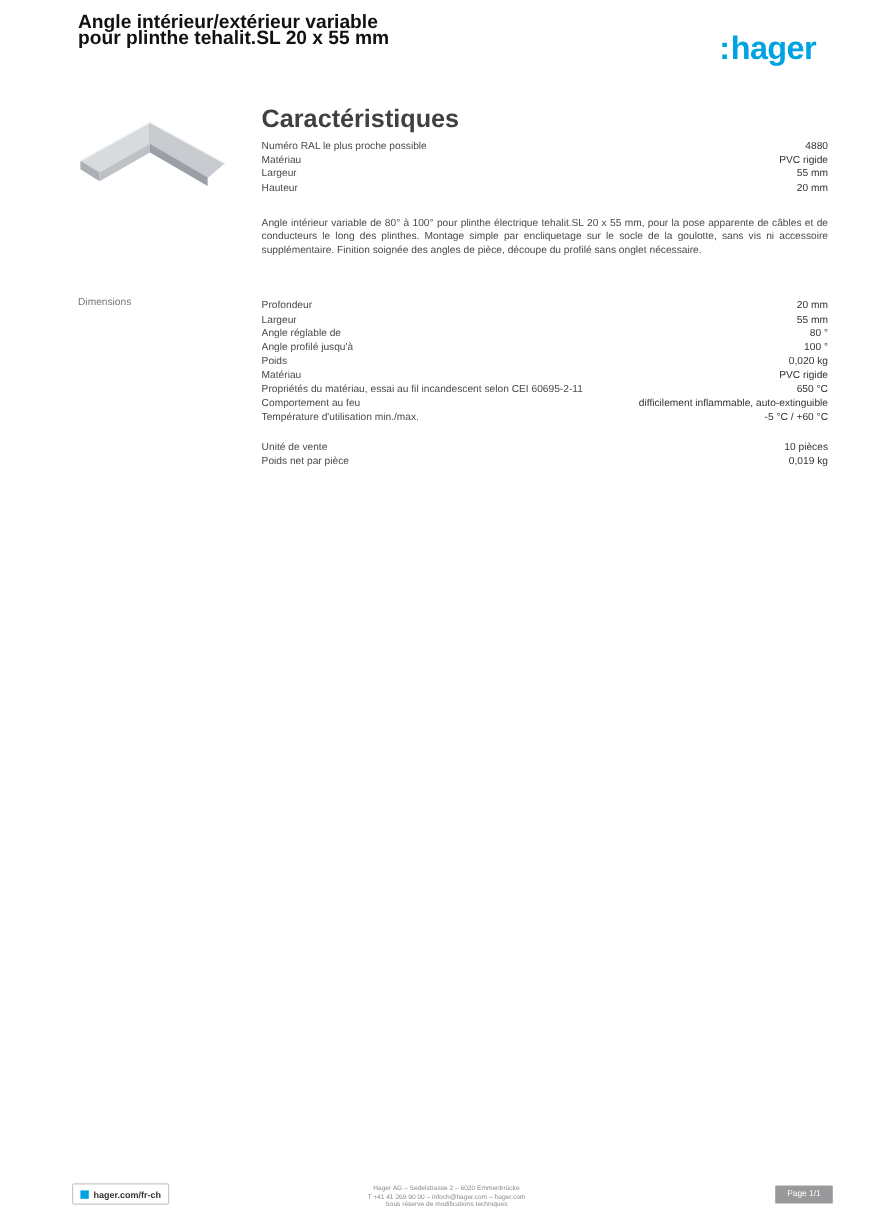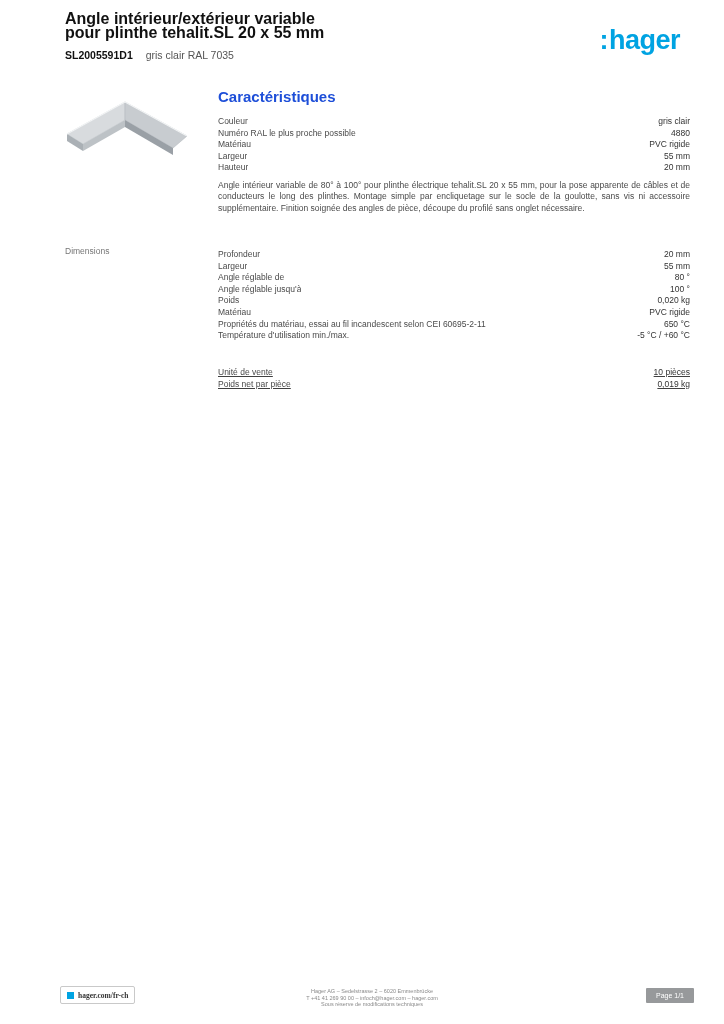--- a/index.html
+++ b/index.html
@@ -15,83 +15,75 @@
   .ref-desc { color:#555; margin-left:10px; }
 
   .logo { position:absolute; top:26px; right:44px; font-size:27px; font-weight:bold;
           color:#00A3E2; letter-spacing:-0.5px; line-height:28px; }
   .logo .colon { margin-right:1px; }
 
   
   .product-image { position:absolute; left:63px; top:94px; width:132px; height:74px; }
 
   
-  .section-heading { position:absolute; left:218px; top:88px; font-size:15px; font-weight:bold; color:#1d4ed8; }
+  .section-heading { position:absolute; left:218px; top:88px; font-size:21px; font-weight:bold; color:#404040; }
 
   
   .spec-rows { position:absolute; left:218px; width:472px; }
   .g1 { top:116px; }
   .g2 { top:249px;text-align:right; }
-  .g3 { top:367px;text-decoration:underline; }
+  .g3 { top:367px; }
   .row { display:flex; align-items:baseline; height:11.6px; font-size:8.5px; color:#4a4a4a; }
   .row .lbl { white-space:nowrap; overflow:hidden; }
   .row .val { margin-left:auto; padding-left:8px; white-space:nowrap; color:#333; }
 
   .description { position:absolute; left:218px; top:180px; width:472px; font-size:8.5px;
                  line-height:11.4px; color:#4a4a4a; text-align:justify; }
 
   .margin-label { position:absolute; left:65px; top:246px; font-size:8.5px; color:#767676; }
 
   
   .site-box { position:absolute; left:60px; top:986px; height:18px; background:#fff;
               border:1px solid #c9c9c9; border-radius:2px; display:flex; align-items:center;
               gap:4px; padding:0 6px; }
   .hager-mark { width:7px; height:7px; background:#00A3E2; display:inline-block; }
-  .site-text { font-size:7.5px; font-weight:bold; color:#333; white-space:nowrap;font-family:Liberation Serif, serif; }
+  .site-text { font-size:7.5px; font-weight:bold; color:#333; white-space:nowrap; }
 
   .footer-center { position:absolute; left:262px; top:988px; width:220px; text-align:center; }
   .footer-center div { font-size:5.5px; line-height:6.5px; color:#8a8a8a; white-space:nowrap; }
 
   .footer-badge { position:absolute; right:30px; top:988px; height:15px; background:#97999b;
                   color:#fff; font-size:7px; line-height:15px; padding:0 10px; border-radius:1px; }
 </style>
 </head>
 <body>
 
 <div class="page">
 
   <div class="title-block">
     <div class="title-line">Angle intérieur/extérieur variable</div>
     <div class="title-line">pour plinthe tehalit.SL 20 x 55 mm</div>
-    <div class="ref-line">
-      <span class="ref">SL2005591D1</span>
-      <span class="ref-desc">gris clair RAL 7035</span>
-    </div>
   </div>
 
   <div class="logo">
     <span class="colon">:</span><span>hager</span>
   </div>
 
   <svg class="product-image" viewBox="0 0 132 74" aria-hidden="true">
     <polygon points="4,40 62,8 62,26 20,50" fill="#d8dbde" stroke="#c3c7cb" stroke-width="0.6"></polygon>
     <polygon points="62,8 124,42 110,54 62,26" fill="#c8ccd0" stroke="#b6babf" stroke-width="0.6"></polygon>
     <polygon points="4,40 20,50 20,57 4,47" fill="#aab0b5"></polygon>
     <polygon points="20,50 62,26 62,33 20,57" fill="#bdc2c6"></polygon>
     <polygon points="62,26 110,54 110,61 62,33" fill="#9aa0a6"></polygon>
     <polyline points="4,40 62,8 124,42" fill="none" stroke="#f2f4f5" stroke-width="1.2"></polyline>
   </svg>
 
   <div class="section-heading">Caractéristiques</div>
 
   <div class="spec-rows g1">
-    <div class="row">
-      <span class="lbl">Couleur</span>
-      <span class="val">gris clair</span>
-    </div>
     <div class="row">
       <span class="lbl">Numéro RAL le plus proche possible</span>
       <span class="val">4880</span>
     </div>
     <div class="row">
       <span class="lbl">Matériau</span>
       <span class="val">PVC rigide</span>
     </div>
     <div class="row">
       <span class="lbl">Largeur</span>
@@ -114,34 +106,38 @@
     </div>
     <div class="row">
       <span class="lbl">Largeur</span>
       <span class="val">55 mm</span>
     </div>
     <div class="row">
       <span class="lbl">Angle réglable de</span>
       <span class="val">80 °</span>
     </div>
     <div class="row">
-      <span class="lbl">Angle réglable jusqu'à</span>
+      <span class="lbl">Angle profilé jusqu'à</span>
       <span class="val">100 °</span>
     </div>
     <div class="row">
       <span class="lbl">Poids</span>
       <span class="val">0,020 kg</span>
     </div>
     <div class="row">
       <span class="lbl">Matériau</span>
       <span class="val">PVC rigide</span>
     </div>
     <div class="row">
       <span class="lbl">Propriétés du matériau, essai au fil incandescent selon CEI 60695-2-11</span>
       <span class="val">650 °C</span>
+    </div>
+    <div class="row">
+      <span class="lbl">Comportement au feu</span>
+      <span class="val">difficilement inflammable, auto-extinguible</span>
     </div>
     <div class="row">
       <span class="lbl">Température d'utilisation min./max.</span>
       <span class="val">-5 °C / +60 °C</span>
     </div>
   </div>
 
   <div class="spec-rows g3">
     <div class="row">
       <span class="lbl">Unité de vente</span>

